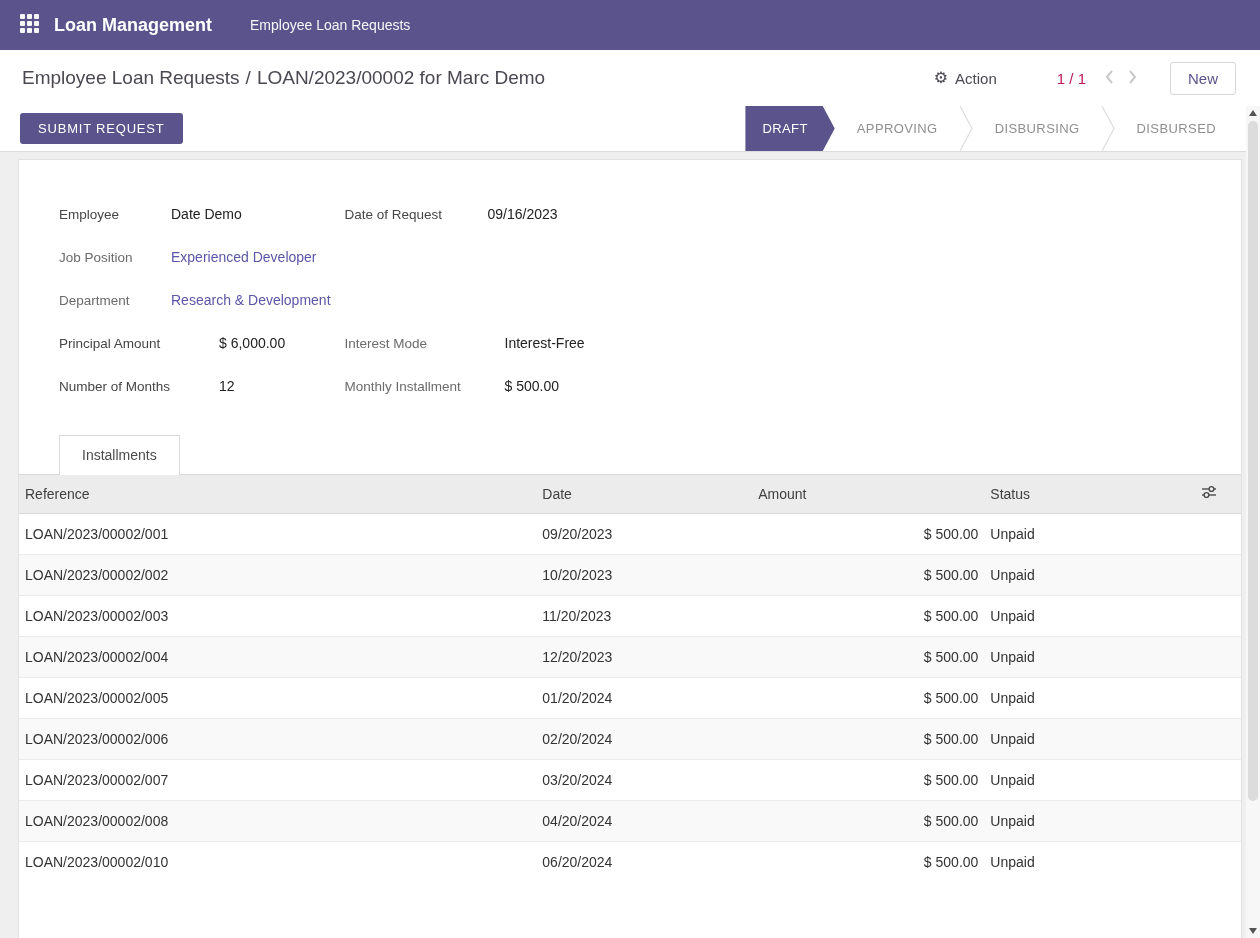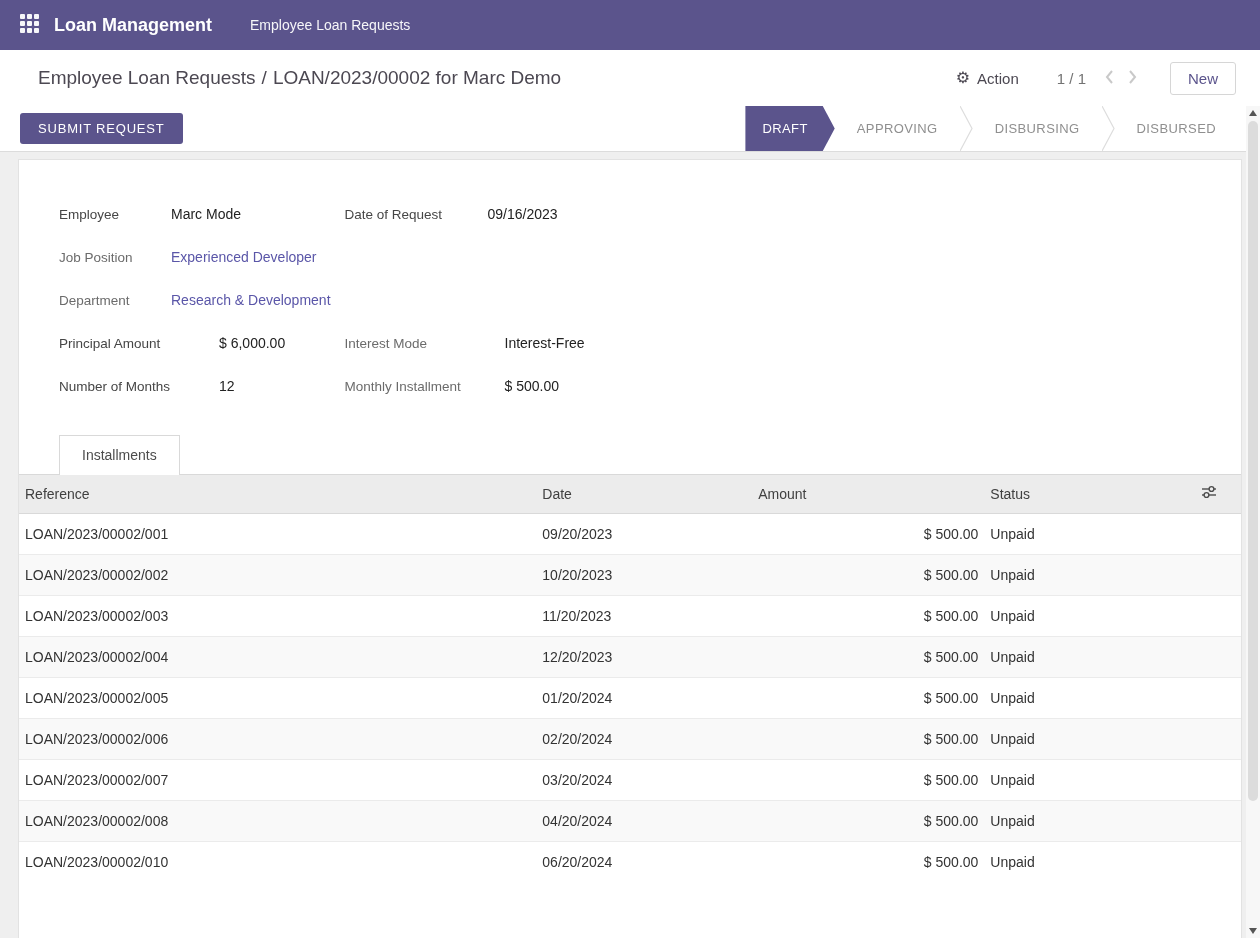--- a/index.html
+++ b/index.html
@@ -25,34 +25,34 @@
   .app-name { font-size: 18px; font-weight: 700; margin-left: 14px; cursor: pointer; }
   .nav-menu-item { font-size: 14px; margin-left: 38px; color: rgba(255,255,255,0.95); cursor: pointer; }
 
   
   .breadcrumb-bar {
     height: 56px;
     background: #fff;
     display: flex;
     align-items: center;
     justify-content: space-between;
-    padding: 0 24px 0 38px;
+    padding: 0 24px 0 22px;
     gap: 40px;
   }
   .bc-title { font-size: 19px; color: #4c4852; white-space: nowrap; }
   .bc-title a { color: #4c4852; text-decoration: none; cursor: pointer; }
   .bc-sep { margin: 0 6px; color: #4c4852; }
   .cp-controls { display: flex; align-items: center; }
   .action-btn {
     display: flex; align-items: center; gap: 7px;
     background: none; border: none; font-size: 15px; color: #4c4852;
     font-family: inherit; cursor: pointer;
   }
   .gear { font-size: 16px; line-height: 1; color: #4c4852; }
-  .pager { font-size: 15px; color: #737373; margin-left: 38px; cursor: pointer; }
+  .pager { font-size: 15px; color: #be185d; margin-left: 60px; cursor: pointer; }
   .pager-btn { background: none; border: none; cursor: pointer; padding: 2px; display: flex; align-items: center; }
   .pager-prev { margin-left: 16px; }
   .pager-next { margin-left: 8px; }
   .new-btn {
     margin-left: 30px;
     font-size: 15px; font-family: inherit;
     color: #5b548c; background: #fff;
     border: 1px solid #d6d6d6; border-radius: 3px;
     padding: 7px 17px; cursor: pointer;
   }
@@ -247,21 +247,21 @@
 </div>
 
 <div class="content">
   <div class="sheet">
 
     <div class="o-form">
 
       <div class="g-tl">
         <div class="field">
           <span class="f-label strong">Employee</span>
-          <span class="f-value">Marc Mode</span>
+          <span class="f-value">Date Demo</span>
         </div>
         <div class="field">
           <span class="f-label">Job Position</span>
           <a href="#" class="f-value">Experienced Developer</a>
         </div>
         <div class="field">
           <span class="f-label">Department</span>
           <a href="#" class="f-value">Research &amp; Development</a>
         </div>
       </div>

